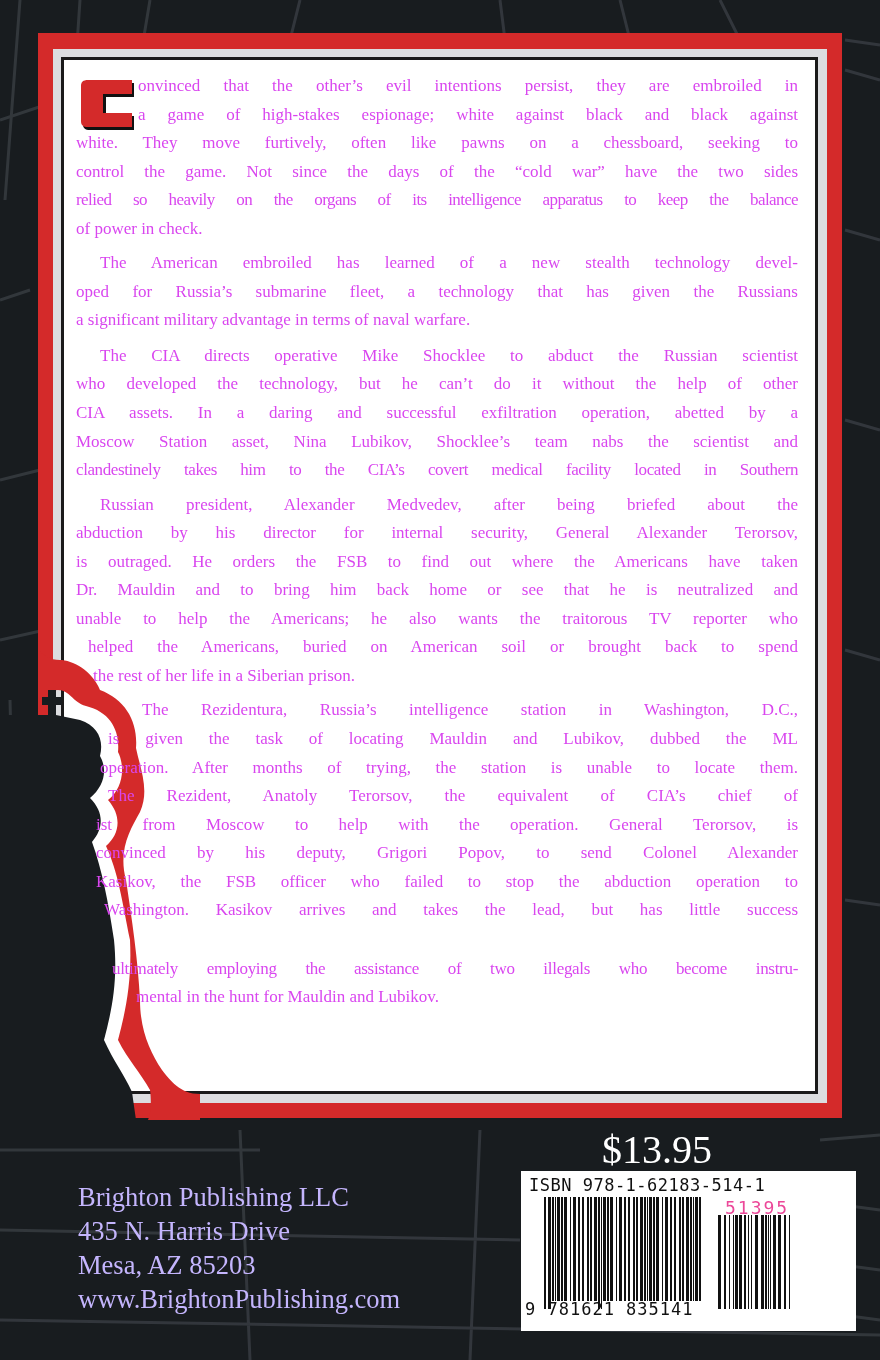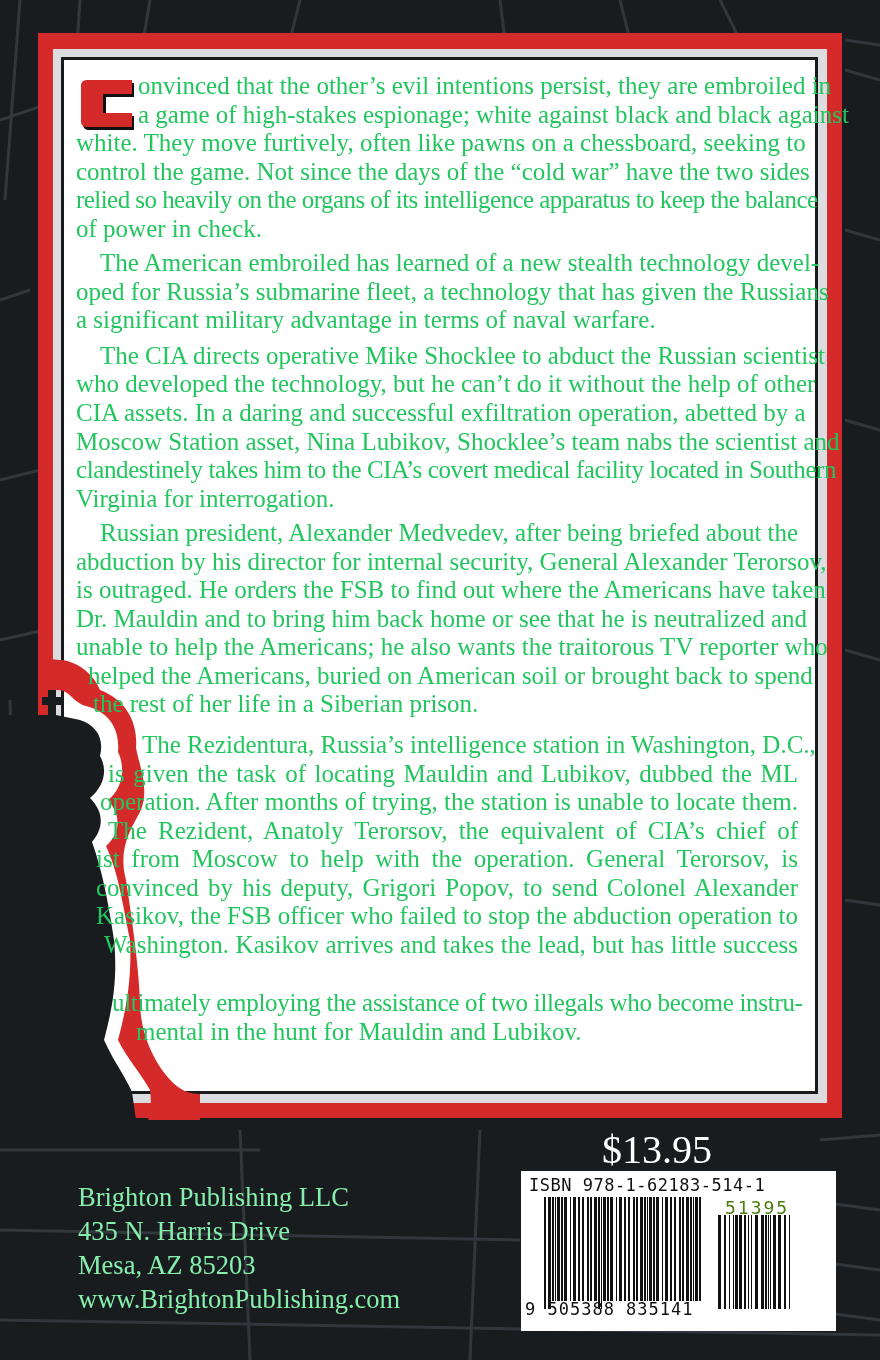--- a/index.html
+++ b/index.html
@@ -3,30 +3,30 @@
 <meta charset="utf-8">
 <style>
   html,body{margin:0;padding:0;}
   body{width:880px;height:1360px;position:relative;overflow:hidden;background:#181c1f;font-family:"Liberation Serif","DejaVu Serif",serif;}
   #bg-pattern{position:absolute;left:0;top:0;width:880px;height:1360px;}
   .frame-red{position:absolute;left:38px;top:33px;width:804px;height:1085px;background:#d42a2a;}
   .frame-grey{position:absolute;left:53px;top:49px;width:774px;height:1054px;background:#dcdde0;}
   .frame-black{position:absolute;left:61px;top:57px;width:757px;height:1037px;background:#1a1a1a;}
   .frame-white{position:absolute;left:64px;top:60px;width:751px;height:1031px;background:#ffffff;}
   #chess-svg{position:absolute;left:0;top:0;width:880px;height:1360px;pointer-events:none;}
-  .text-area{position:absolute;left:76px;top:72px;width:722px;font-size:25px;line-height:28.55px;color:#22c55e;}
+  .text-area{position:absolute;left:76px;top:72px;width:722px;font-size:17px;line-height:28.55px;color:#d946ef;}
   .line{display:block;white-space:nowrap;text-align:justify;text-align-last:justify;}
   .line.last{text-align-last:left;}
   .drop{position:absolute;left:80px;top:80px;width:56px;height:52px;}
-  .publisher{position:absolute;left:78px;top:1180px;color:#86efac;font-size:26.5px;line-height:34px;}
+  .publisher{position:absolute;left:78px;top:1180px;color:#c4b5fd;font-size:26.5px;line-height:34px;}
   .publisher div{white-space:nowrap;}
   .price{position:absolute;left:602px;top:1128px;color:#ffffff;font-size:40px;line-height:44px;}
-  .barcode-box{position:absolute;left:521px;top:1171px;width:271px;height:160px;background:#fff;padding-left:44px;}
+  .barcode-box{position:absolute;left:521px;top:1171px;width:335px;height:160px;background:#fff;}
   .isbn-text{position:absolute;left:8px;top:4px;font-family:"DejaVu Sans Mono","Liberation Mono",monospace;font-size:17px;letter-spacing:0.5px;color:#111;white-space:nowrap;}
-  .price-code{position:absolute;left:204px;top:26px;font-family:"DejaVu Sans Mono","Liberation Mono",monospace;font-size:18px;letter-spacing:2px;color:#4d7c0f;}
+  .price-code{position:absolute;left:204px;top:26px;font-family:"DejaVu Sans Mono","Liberation Mono",monospace;font-size:18px;letter-spacing:2px;color:#ec4899;}
   .ean-digits{position:absolute;left:4px;top:128px;font-family:"DejaVu Sans Mono","Liberation Mono",monospace;font-size:17px;letter-spacing:1px;color:#111;white-space:nowrap;}
   #bars-main{position:absolute;left:22px;top:26px;width:160px;height:112px;}
   #bars-addon{position:absolute;left:196px;top:44px;width:78px;height:94px;}
 </style>
 </head>
 <body>
 
 <svg id="bg-pattern" viewBox="0 0 880 1360">
   <g stroke="#353a3f" stroke-width="3" fill="none" opacity="0.9">
     <path d="M0 120 L60 100 M0 300 L30 290 M0 480 L40 470 M0 640 L45 630"></path>
@@ -72,31 +72,30 @@
 
   <span class="line" style="padding-left:24px;margin-top:6px;">The American embroiled has learned of a new stealth technology devel-</span>
   <span class="line">oped for Russia’s submarine fleet, a technology that has given the Russians</span>
   <span class="line last">a significant military advantage in terms of naval warfare.</span>
 
   <span class="line" style="padding-left:24px;margin-top:7px;">The CIA directs operative Mike Shocklee to abduct the Russian scientist</span>
   <span class="line">who developed the technology, but he can’t do it without the help of other</span>
   <span class="line">CIA assets. In a daring and successful exfiltration operation, abetted by a</span>
   <span class="line">Moscow Station asset, Nina Lubikov, Shocklee’s team nabs the scientist and</span>
   <span class="line" style="letter-spacing:-0.4px;">clandestinely takes him to the CIA’s covert medical facility located in Southern</span>
-  <span class="line last">Virginia for interrogation.</span>
 
   <span class="line" style="padding-left:24px;margin-top:6px;">Russian president, Alexander Medvedev, after being briefed about the</span>
   <span class="line">abduction by his director for internal security, General Alexander Terorsov,</span>
   <span class="line">is outraged. He orders the FSB to find out where the Americans have taken</span>
   <span class="line">Dr. Mauldin and to bring him back home or see that he is neutralized and</span>
   <span class="line">unable to help the Americans; he also wants the traitorous TV reporter who</span>
   <span class="line" style="padding-left:12px;">helped the Americans, buried on American soil or brought back to spend</span>
   <span class="line last" style="padding-left:17px;">the rest of her life in a Siberian prison.</span>
 
-  <span class="line" style="padding-left:66px;margin-top:12px;">The Rezidentura, Russia’s intelligence station in Washington, D.C.,</span>
+  <span class="line" style="padding-left:66px;margin-top:6px;">The Rezidentura, Russia’s intelligence station in Washington, D.C.,</span>
   <span class="line" style="padding-left:32px;">is given the task of locating Mauldin and Lubikov, dubbed the ML</span>
   <span class="line" style="padding-left:24px;">operation. After months of trying, the station is unable to locate them.</span>
   <span class="line" style="padding-left:32px;">The Rezident, Anatoly Terorsov, the equivalent of CIA’s chief of</span>
   <span class="line" style="padding-left:20px;">ist from Moscow to help with the operation. General Terorsov, is</span>
   <span class="line" style="padding-left:20px;">convinced by his deputy, Grigori Popov, to send Colonel Alexander</span>
   <span class="line" style="padding-left:20px;font-family:Liberation Serif, serif;">Kasikov, the FSB officer who failed to stop the abduction operation to</span>
   <span class="line" style="padding-left:28px;">Washington. Kasikov arrives and takes the lead, but has little success</span>
   <span class="line" style="padding-left:36px;letter-spacing:-0.3px;margin-top:30px;">ultimately employing the assistance of two illegals who become instru-</span>
   <span class="line last" style="padding-left:60px;">mental in the hunt for Mauldin and Lubikov.</span>
 </div>
@@ -170,14 +169,14 @@
       <rect x="38" y="0" width="3" height="94" fill="#111"></rect>
       <rect x="44" y="0" width="3" height="94" fill="#111"></rect>
       <rect x="48" y="0" width="2" height="94" fill="#111"></rect>
       <rect x="51" y="0" width="1" height="94" fill="#111"></rect>
       <rect x="53" y="0" width="1" height="94" fill="#111"></rect>
       <rect x="56" y="0" width="3" height="94" fill="#111"></rect>
       <rect x="61" y="0" width="3" height="94" fill="#111"></rect>
       <rect x="67" y="0" width="2" height="94" fill="#111"></rect>
       <rect x="72" y="0" width="1" height="94" fill="#111"></rect>
     </svg>
-  <div class="ean-digits">9 505388 835141</div>
+  <div class="ean-digits">9 781621 835141</div>
 </div>
 
 </body></html>

